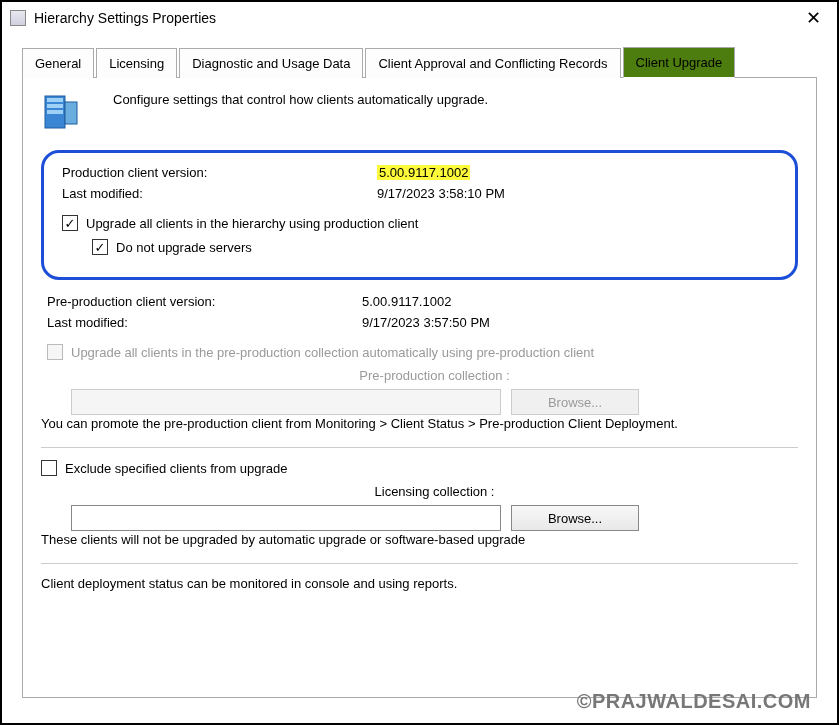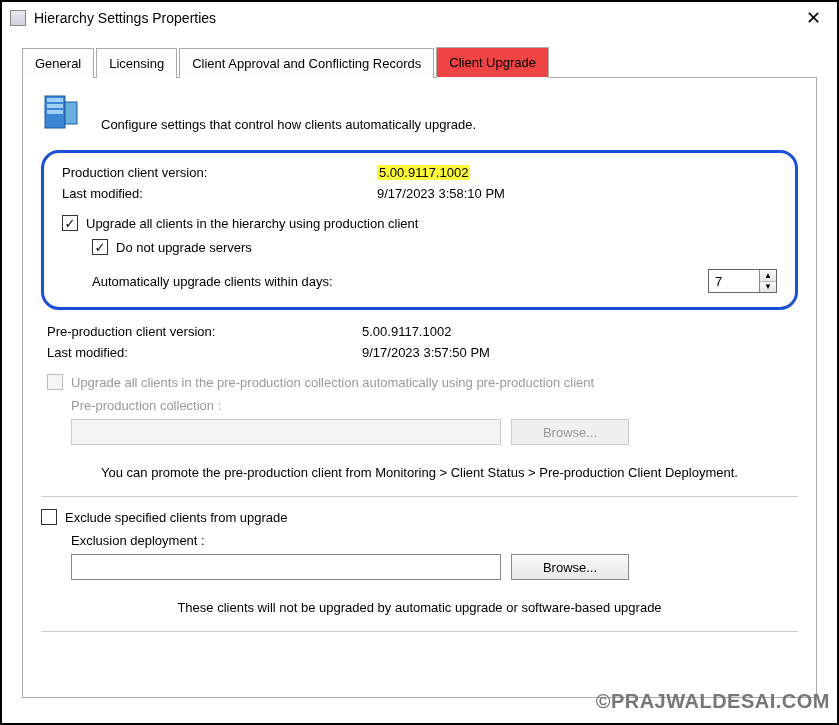--- a/index.html
+++ b/index.html
@@ -61,35 +61,35 @@
       border: 1px solid #aaa;
       border-bottom: none;
       margin-right: 2px;
       background: #fdfdfd;
       cursor: pointer;
       position: relative;
       top: 1px;
       font-size: 13px;
     }
     .tab.active {
-      background: #ef4444;
+      background: #4d7c0f;
       border-bottom: 1px solid #fff;
       top: 1px;
       z-index: 2;
     }
     .tab-content {
       border: 1px solid #aaa;
       border-top: none;
       padding: 14px 18px;
       min-height: 620px;
     }
     .intro-row {
       display: flex;
-      align-items: flex-end;
-      gap: 20px;
+      align-items: flex-start;
+      gap: 32px;
       margin-bottom: 18px;
     }
     .intro-icon {
       width: 40px;
       height: 40px;
       flex-shrink: 0;
     }
     .intro-icon svg {
       width: 100%;
       height: 100%;
@@ -191,61 +191,61 @@
       border: none;
       border-top: 1px solid #ccc;
       margin: 16px 0 12px 0;
     }
     .field-row {
       margin-left: 30px;
       margin-top: 8px;
     }
     .field-label {
       margin-bottom: 6px;
+      text-align: center;
     }
     .input-btn-row {
       display: flex;
       gap: 10px;
       align-items: center;
     }
     .text-input {
       height: 26px;
       border: 1px solid #888;
       padding: 2px 6px;
       width: 430px;
       font-size: 13px;
     }
     .text-input.disabled {
       background: #f5f5f5;
       border-color: #ccc;
     }
     .btn {
       height: 26px;
-      width: 118px;
+      width: 128px;
       background: linear-gradient(#f8f8f8,#e8e8e8);
       border: 1px solid #888;
       cursor: pointer;
       font-size: 13px;
     }
     .btn.disabled {
       color: #9a9a9a;
       background: #f0f0f0;
       border-color: #ccc;
       cursor: default;
     }
     .help-text {
-      margin-top: 20px;
-      text-align: center;
+      margin-top: 1px;
     }
     .disabled-text {
       color: #9a9a9a;
     }
     .watermark {
       position: absolute;
-      right: 7px;
+      right: 26px;
       bottom: 10px;
       font-weight: 700;
       font-size: 20px;
       color: #777;
       letter-spacing: 0.5px;
       font-family: Arial, sans-serif;
     }
   </style>
 </head>
 <body>
@@ -256,20 +256,21 @@
     <span class="title-text">Hierarchy Settings Properties</span>
   </div>
   <div class="close-x">✕</div>
 </div>
 
 <div class="dialog-body">
 
   <div class="tabs">
     <div class="tab">General</div>
     <div class="tab">Licensing</div>
+    <div class="tab">Diagnostic and Usage Data</div>
     <div class="tab">Client Approval and Conflicting Records</div>
     <div class="tab active">Client Upgrade</div>
   </div>
 
   <div class="tab-content">
 
     <div class="intro-row">
       <div class="intro-icon">
         <svg viewBox="0 0 40 40">
           <rect x="4" y="4" width="20" height="32" fill="#3a86d4" stroke="#1d5c9e"></rect>
@@ -294,30 +295,20 @@
 
       <div class="checkbox-row">
         <span class="fake-checkbox">✓</span>
         <span>Upgrade all clients in the hierarchy using production client</span>
       </div>
       <div class="checkbox-row indent">
         <span class="fake-checkbox">✓</span>
         <span>Do not upgrade servers</span>
       </div>
 
-      <div class="days-row">
-        <div class="days-label">Automatically upgrade clients within days:</div>
-        <div class="spinner-wrap">
-          <input class="spinner-input" value="7" style="">
-          <div class="spinner-buttons">
-            <div class="spinner-btn">▲</div>
-            <div class="spinner-btn">▼</div>
-          </div>
-        </div>
-      </div>
     </div>
 
     <div class="kv-row" style="padding-left:6px;">
       <div class="kv-label">Pre-production client version:</div>
       <div class="kv-value">5.00.9117.1002</div>
     </div>
     <div class="kv-row" style="padding-left:6px;">
       <div class="kv-label">Last modified:</div>
       <div class="kv-value">9/17/2023 3:57:50 PM</div>
     </div>
@@ -338,29 +329,30 @@
     <div class="help-text">You can promote the pre-production client from Monitoring &gt; Client Status &gt; Pre-production Client Deployment.</div>
 
     <hr class="hr">
 
     <div class="checkbox-row" style="margin-top:12px;">
       <span class="fake-checkbox"></span>
       <span>Exclude specified clients from upgrade</span>
     </div>
 
     <div class="field-row">
-      <div class="field-label">Exclusion deployment :</div>
+      <div class="field-label">Licensing collection :</div>
       <div class="input-btn-row">
         <input class="text-input" style="">
         <button class="btn">Browse...</button>
       </div>
     </div>
 
     <div class="help-text">These clients will not be upgraded by automatic upgrade or software-based upgrade</div>
 
     <hr class="hr">
 
+    <div>Client deployment status can be monitored in console and using reports.</div>
 
   </div>
 
 </div>
 
 <div class="watermark">©PRAJWALDESAI.COM</div>
 
 </body></html>

